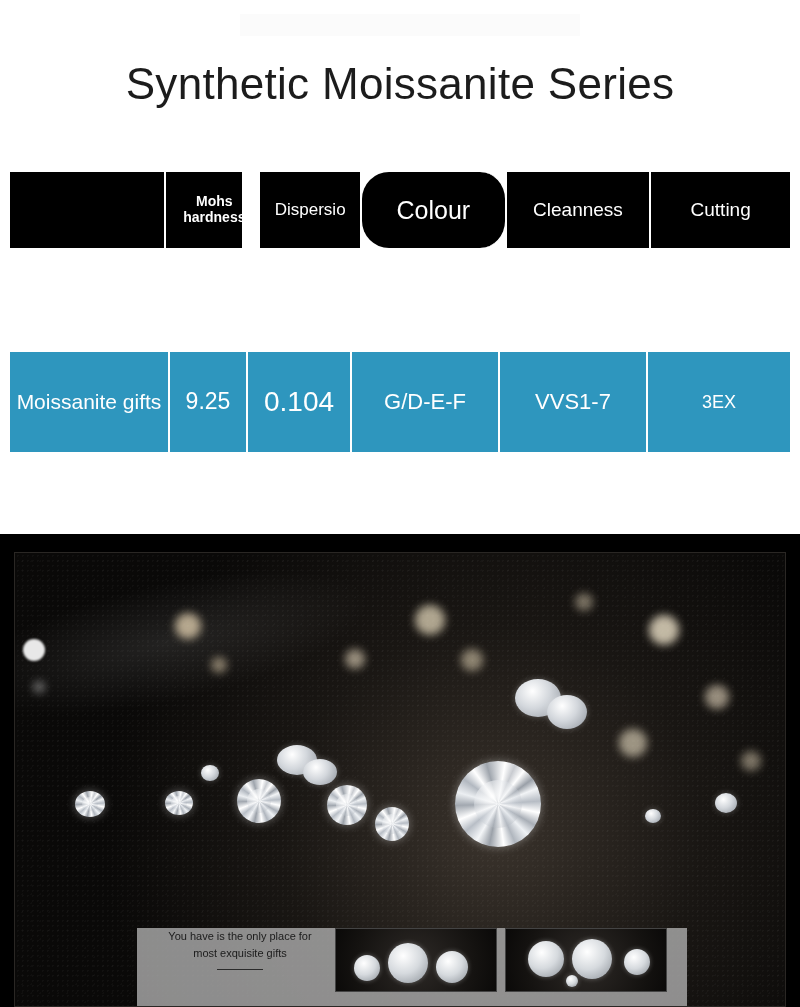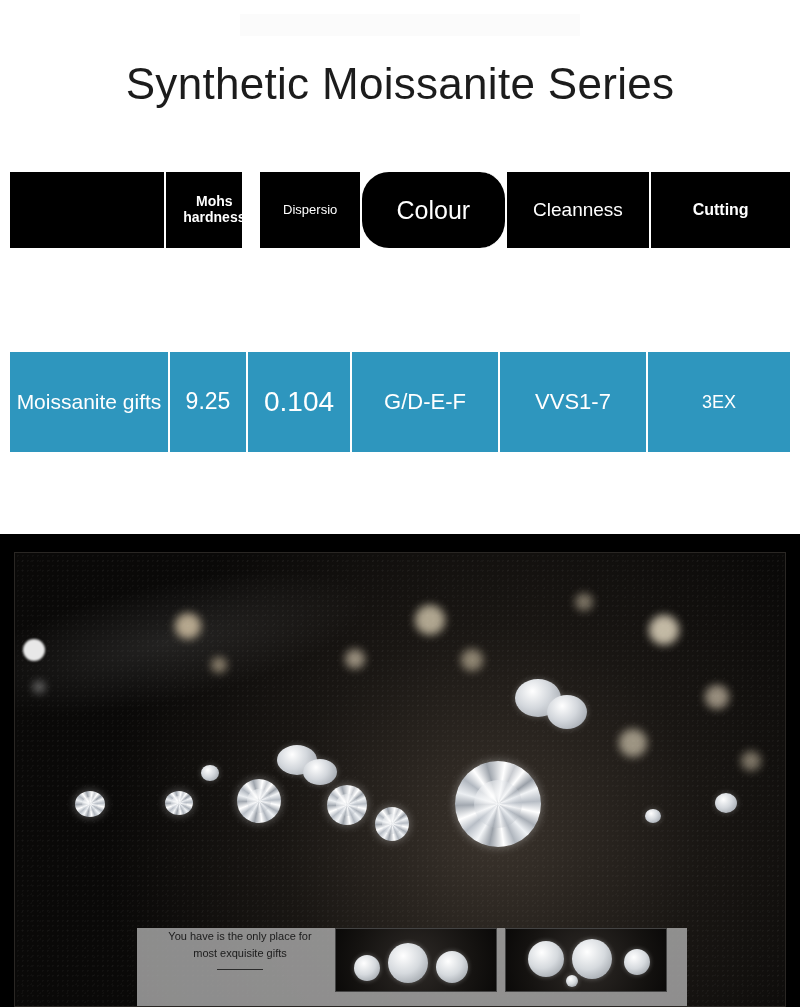--- a/index.html
+++ b/index.html
@@ -72,24 +72,24 @@
   .c4 { width: 148px; }
   .c5 { width: 142px; }
 
   .head-row .cell {
     background: #000000;
     color: #ffffff;
     height: 76px;
   }
   .head-row .c0 { font-size: 13px; }
   .head-row .c1 { font-size: 14px; font-weight: bold; padding-left: 24px; }
-  .head-row .c2 { font-size: 13px; margin-left: 16px; }
+  .head-row .c2 { font-size: 17px; margin-left: 16px; }
   .head-row .c3 { font-size: 25px; border-radius: 27px; }
   .head-row .c4 { font-size: 19px; }
-  .head-row .c5 { font-size: 16px; font-weight: bold; }
+  .head-row .c5 { font-size: 19px; }
 
   .blank-row {
     height: 104px;
     width: 780px;
     background: #ffffff;
     border: none;
   }
 
   .data-row .cell {
     background: #2e96be;

